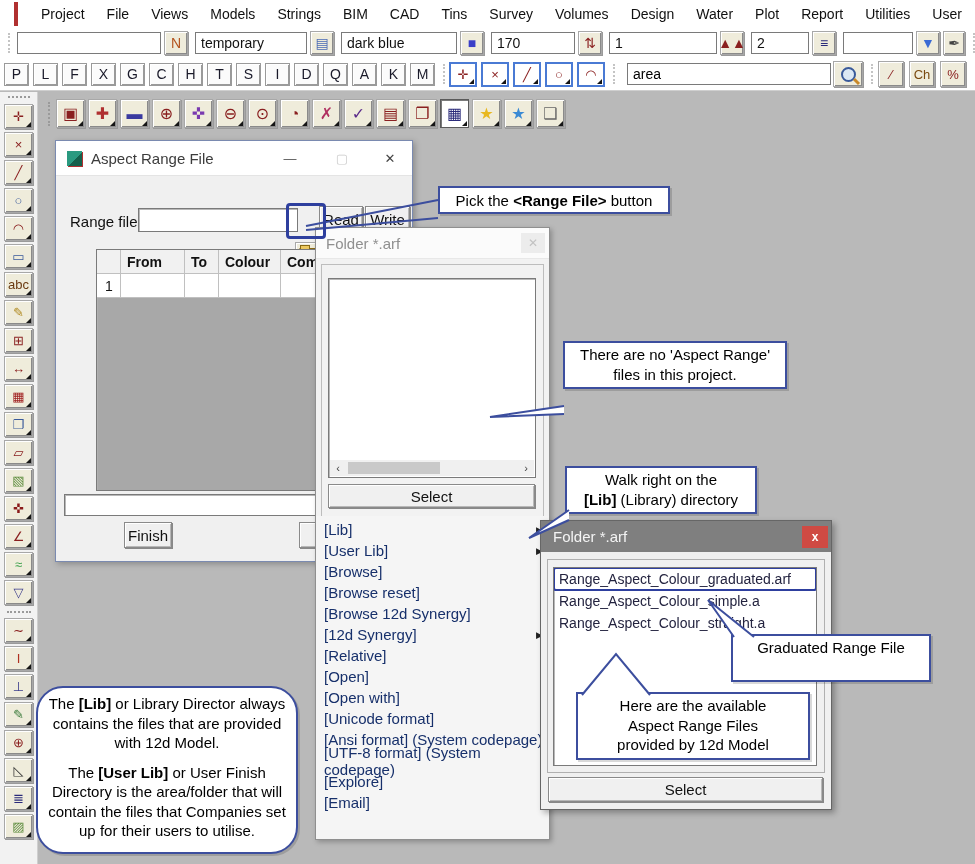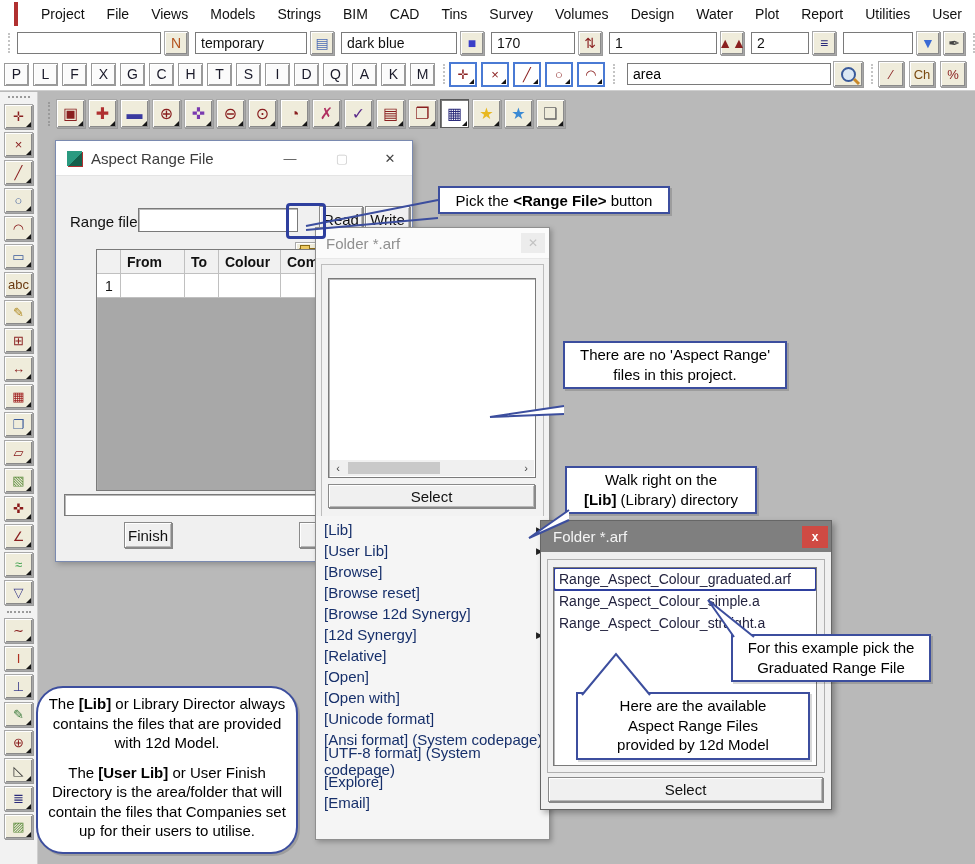--- a/index.html
+++ b/index.html
@@ -691,21 +691,20 @@
 
   <div class="co co-walk">
     <div>Walk right on the</div>
     <div><b>[Lib]</b><span> (Library) directory</span></div>
   </div>
   <svg class="tail" style="left:525px;top:508px" width="46" height="36">
     <path d="M44,2 L4,30 L44,12" fill="#ffffff" stroke="#3c4e9e" stroke-width="2"></path>
   </svg>
 
   <div class="co co-grad">
-    <div>For this example pick the</div>
     <div>Graduated Range File</div>
   </div>
   <svg class="tail" style="left:700px;top:598px" width="62" height="40">
     <path d="M34,39 L8,2 L54,39" fill="#ffffff" stroke="#3c4e9e" stroke-width="2"></path>
   </svg>
 
   <div class="co co-avail">
     <div>Here are the available</div>
     <div>Aspect Range Files</div>
     <div>provided by 12d Model</div>

